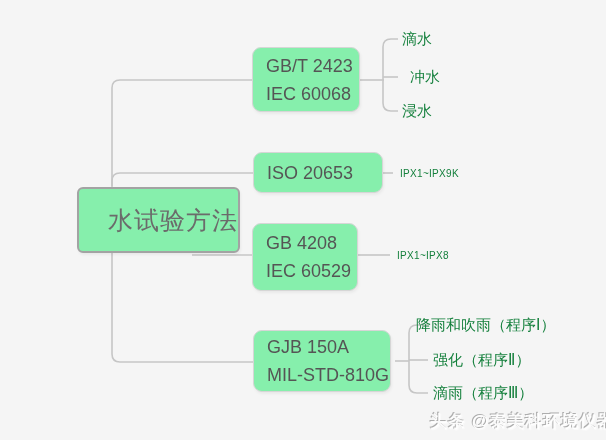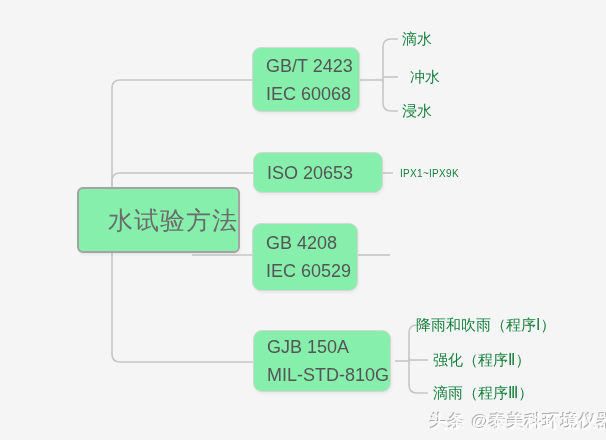--- a/index.html
+++ b/index.html
@@ -96,20 +96,21 @@
   <div class="node branch-node b4">
     <span>GJB 150A</span>
     <span>MIL-STD-810G</span>
   </div>
 
   <span class="leaf" style="left:402px;top:39px">滴水</span>
   <span class="leaf" style="left:410px;top:77px">冲水</span>
   <span class="leaf" style="left:402px;top:111px">浸水</span>
 
   <span class="leaf ipx" style="left:400px;top:173px">IPX1~IPX9K</span>
+  <span class="leaf ipx" style="left:397px;top:255px">IPX1~IPX8</span>
 
   <span class="leaf" style="left:416px;top:325px">降雨和吹雨（程序Ⅰ）</span>
   <span class="leaf" style="left:433px;top:393px">滴雨（程序Ⅲ）</span>
   <span class="leaf" style="left:433px;top:360px">强化（程序Ⅱ）</span>
 
   <div class="watermark">头条 @泰美科环境仪器</div>
 
 </div>
 
 </body></html>

